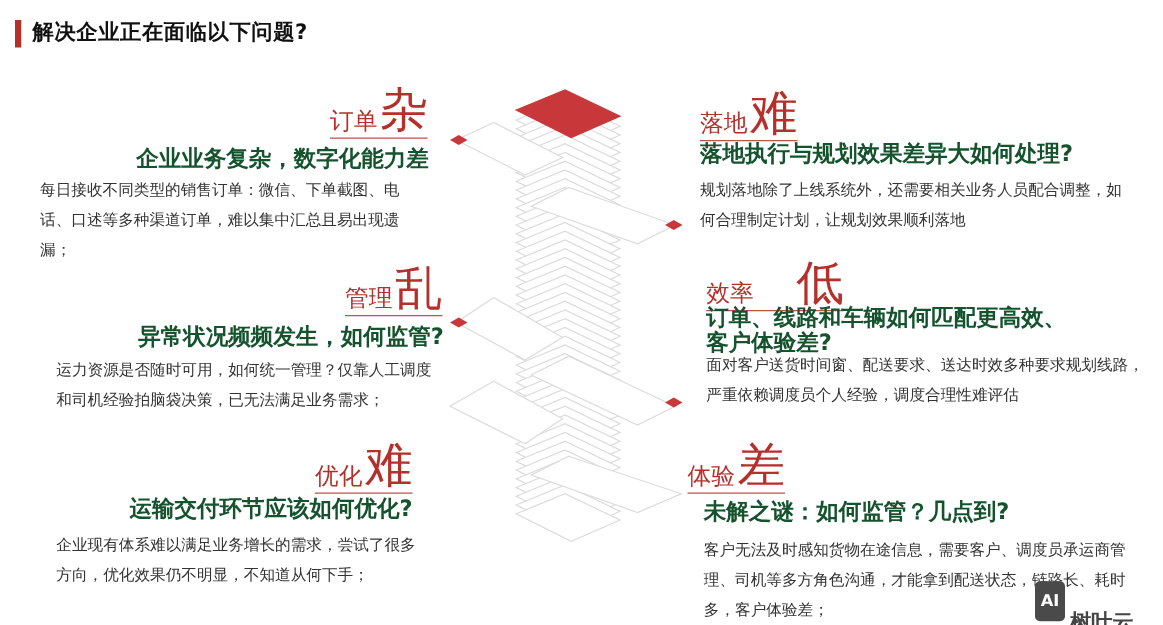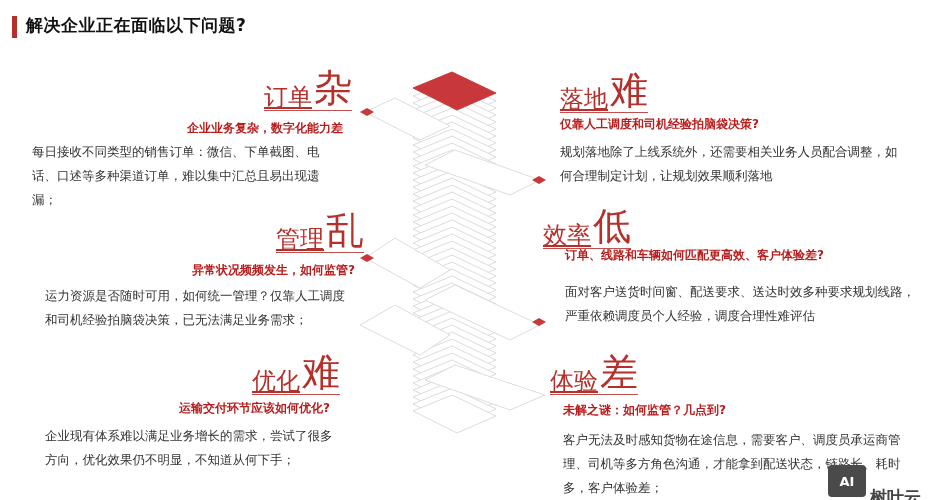--- a/index.html
+++ b/index.html
@@ -2,27 +2,27 @@
 <html><head>
 <meta charset="utf-8">
 <style>
   html,body{margin:0;padding:0;}
   body{width:930px;height:500px;background:#fff;position:relative;overflow:hidden;
        font-family:"DejaVu Sans","Liberation Sans",sans-serif;color:#222;}
   .title-bar{position:absolute;left:12px;top:16px;width:5px;height:22px;background:#b5302b;}
   .title{position:absolute;left:26px;top:14px;font-size:17px;font-weight:bold;color:#111;letter-spacing:0.5px;}
   .heading{position:absolute;display:flex;align-items:flex-end;border-bottom:1.5px solid #c0504d;padding-bottom:2px;
            font-family:"DejaVu Serif","Liberation Serif",serif;color:#b5302b;}
-  .heading .small{font-size:24px;line-height:22px;margin-right:2px;text-decoration:underline;}
+  .heading .small{font-size:19px;line-height:22px;margin-right:2px;}
   .heading .big{font-size:38px;line-height:40px;}
-  .sub{position:absolute;font-size:12px;font-weight:bold;color:#b91c1c;line-height:20px;}
+  .sub{position:absolute;font-size:18px;font-weight:bold;color:#14532d;line-height:20px;}
   .desc{position:absolute;font-size:12.5px;color:#333;line-height:24px;}
   svg.center{position:absolute;left:0;top:0;}
   .watermark{position:absolute;left:828px;top:453px;display:flex;align-items:center;}
-  .wm-box{width:38px;height:32px;background:#4a4a4a;border-radius:4px;color:#fff;font-weight:bold;font-size:13px;
+  .wm-box{width:24px;height:32px;background:#4a4a4a;border-radius:4px;color:#fff;font-weight:bold;font-size:13px;
           display:flex;align-items:center;justify-content:center;}
   .wm-text{font-size:17px;font-weight:bold;color:#444;margin-left:4px;margin-top:33px;}
 </style>
 </head>
 <body>
 
 <svg class="center" width="930" height="500" viewBox="0 0 930 500">
   <g fill="#fff" stroke="#dcdcdc" stroke-width="1">
 
     <g id="layers">
@@ -113,24 +113,24 @@
   <span class="small">优化</span>
   <span class="big">难</span>
 </div>
 <div class="sub" style="left:100px;top:398px;width:230px;text-align:right;">运输交付环节应该如何优化?</div>
 <div class="desc" style="left:45px;top:424px;width:290px;">企业现有体系难以满足业务增长的需求，尝试了很多方向，优化效果仍不明显，不知道从何下手；</div>
 
 <div class="heading" style="left:560px;top:70px;">
   <span class="small">落地</span>
   <span class="big">难</span>
 </div>
-<div class="sub" style="left:560px;top:114px;width:340px;">仅靠人工调度和司机经验拍脑袋决策?</div>
+<div class="sub" style="left:560px;top:114px;width:340px;">落地执行与规划效果差异大如何处理?</div>
 <div class="desc" style="left:560px;top:140px;width:340px;">规划落地除了上线系统外，还需要相关业务人员配合调整，如何合理制定计划，让规划效果顺利落地</div>
 
-<div class="heading" style="left:543px;top:206px;">
+<div class="heading" style="left:565px;top:206px;gap:32px;">
   <span class="small">效率</span>
   <span class="big">低</span>
 </div>
 <div class="sub" style="left:565px;top:245px;width:300px;">订单、线路和车辆如何匹配更高效、客户体验差?</div>
 <div class="desc" style="left:565px;top:280px;width:350px;">面对客户送货时间窗、配送要求、送达时效多种要求规划线路，严重依赖调度员个人经验，调度合理性难评估</div>
 
 <div class="heading" style="left:550px;top:352px;">
   <span class="small">体验</span>
   <span class="big">差</span>
 </div>

